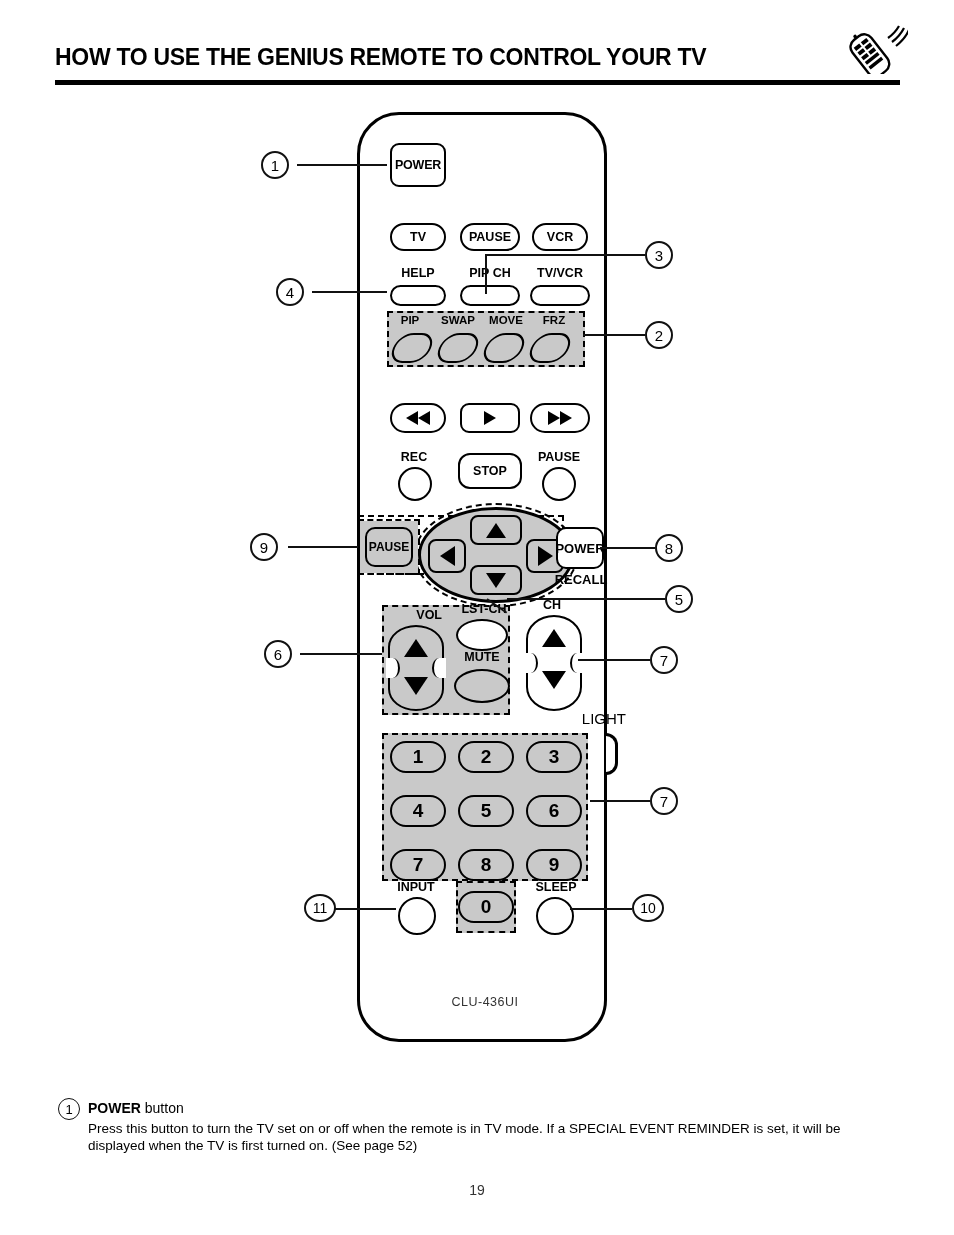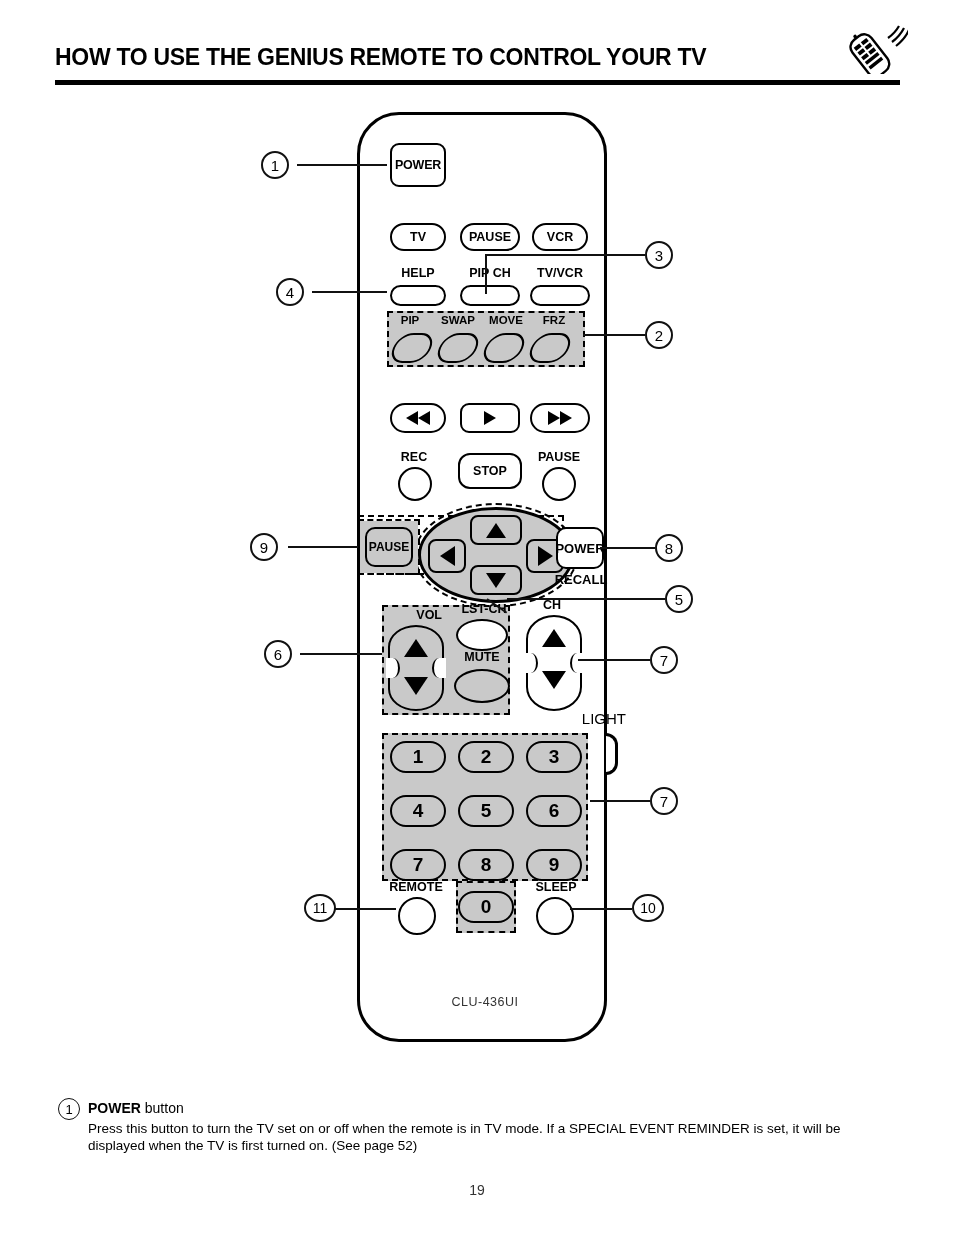--- a/index.html
+++ b/index.html
@@ -350,21 +350,21 @@
   <div class="numkey numrow-2 numcol-2">5</div>
   <div class="numkey numrow-2 numcol-3">6</div>
   <div class="numkey numrow-3 numcol-1">7</div>
   <div class="numkey numrow-3 numcol-2">8</div>
   <div class="numkey numrow-3 numcol-3">9</div>
 
   <div class="shade" id="zero-shade"></div>
   <div class="dash" id="zero-dash"></div>
   <div class="numkey" id="key-0">0</div>
 
-  <div class="lbl" id="lbl-input">REMOTE</div>
+  <div class="lbl" id="lbl-input">INPUT</div>
   <div class="btn" id="btn-input"></div>
   <div class="lbl" id="lbl-sleep">SLEEP</div>
   <div class="btn" id="btn-sleep"></div>
 
   <div id="brand-model">CLU-436UI</div>
 </div>
 
 <div class="leader leader-h" style="left:297px; top:164px; width:90px;"></div>
 <div class="callout-num" style="left:261px; top:151px;">1</div>
 

